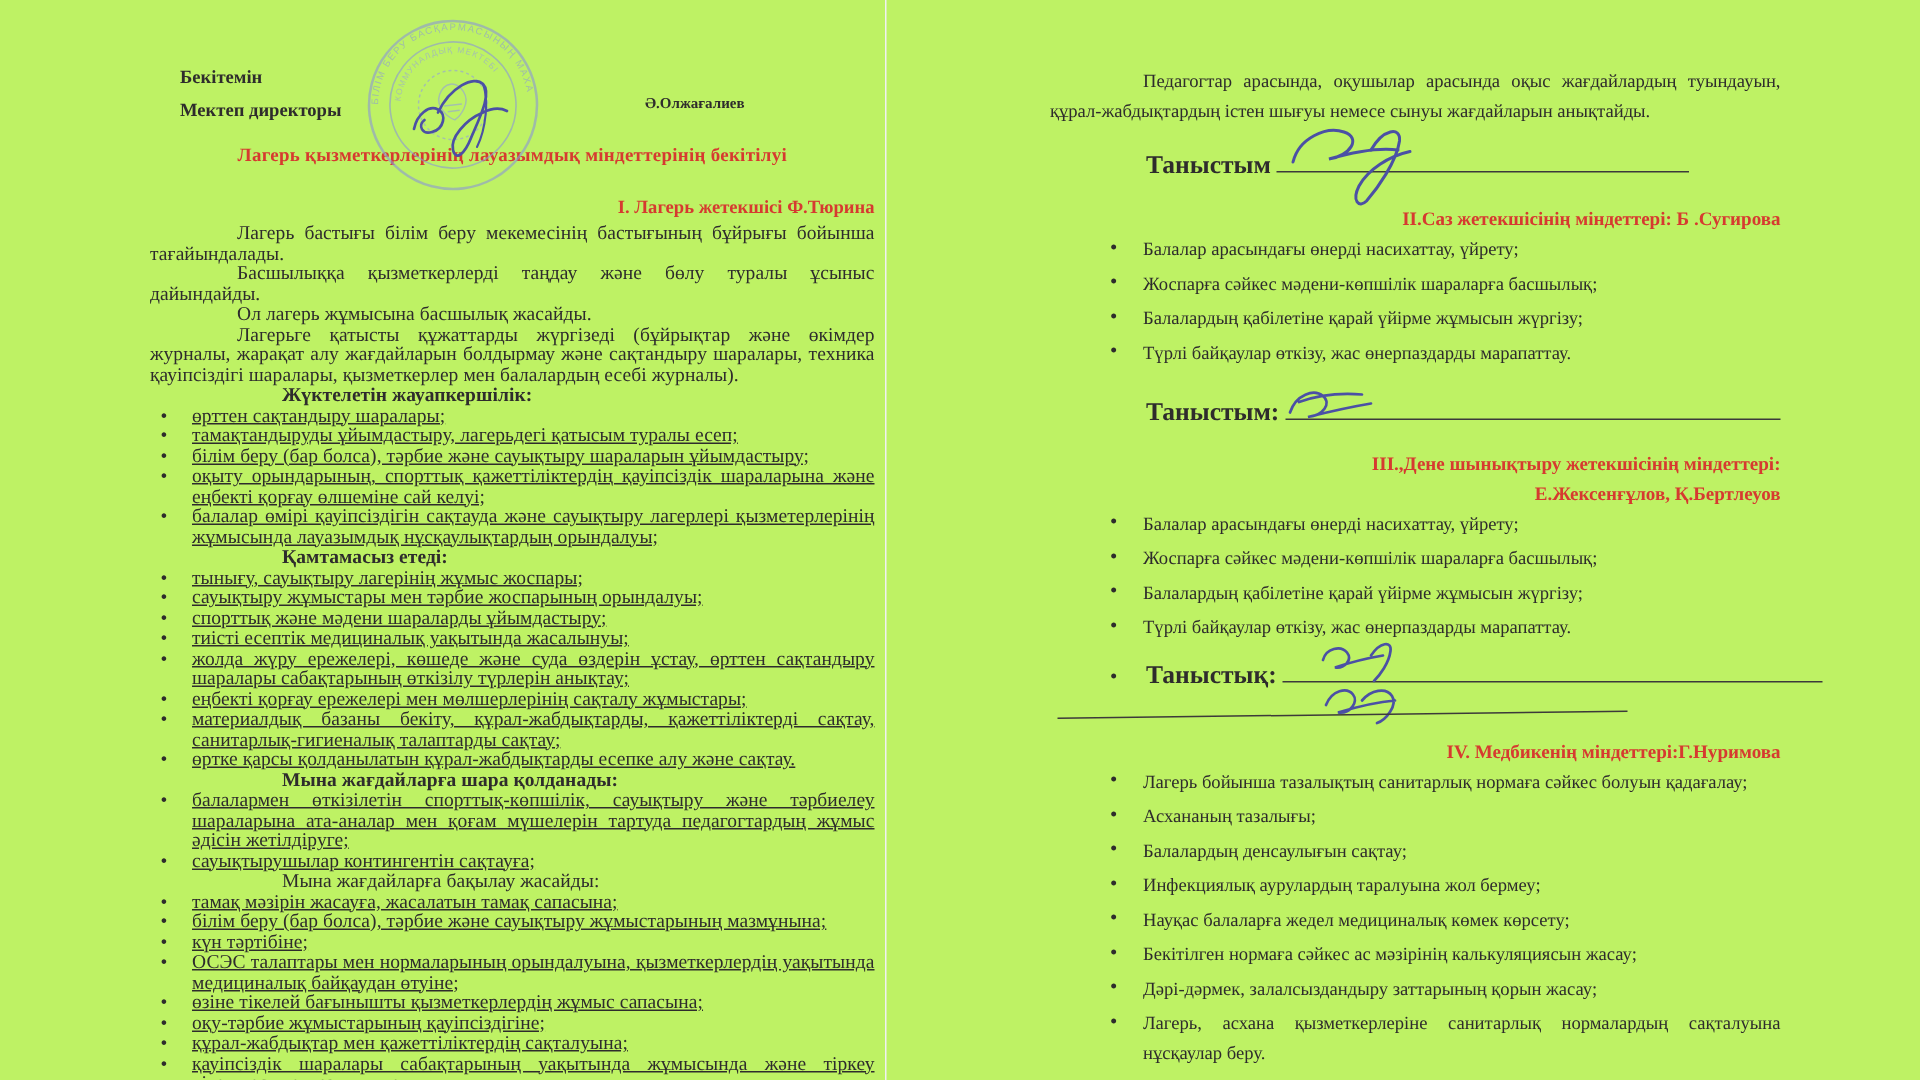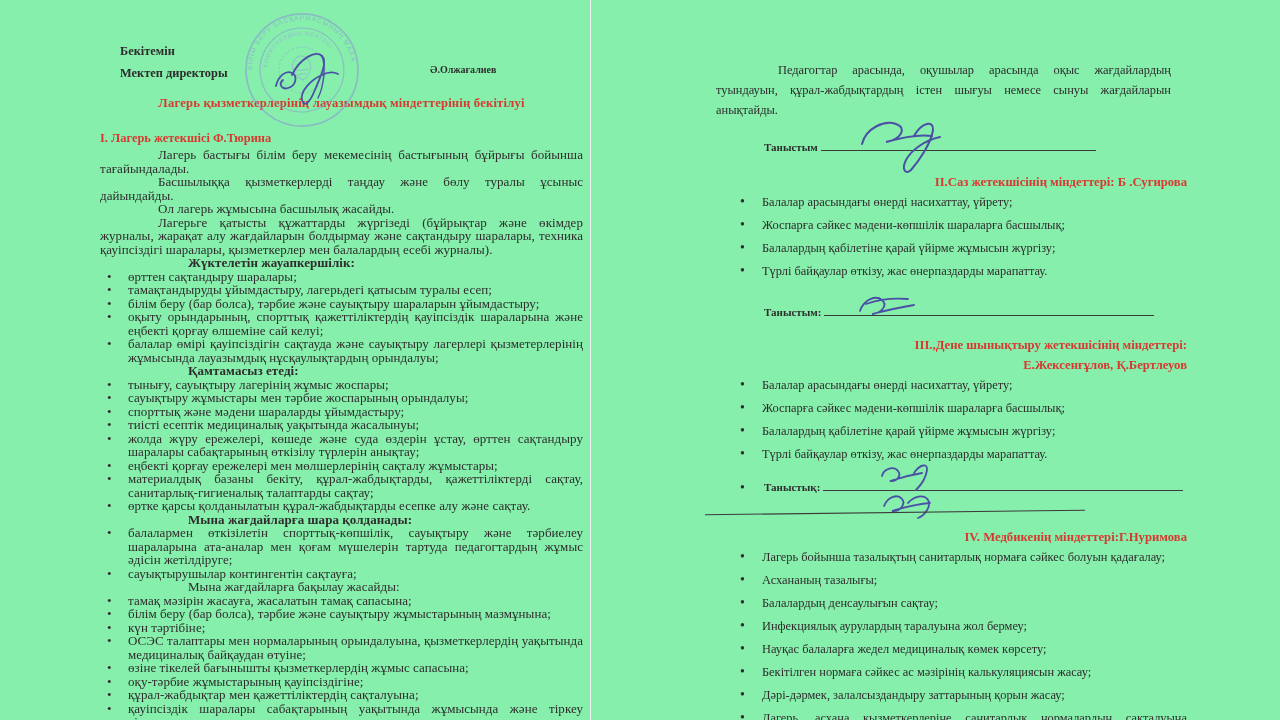--- a/index.html
+++ b/index.html
@@ -2,54 +2,54 @@
 <html><head>
 <meta charset="utf-8">
 <style>
   html,body{margin:0;padding:0;}
   body{
     width:1280px;height:720px;position:relative;overflow:hidden;
     background:#fdfdfe;
     font-family:"Liberation Serif","DejaVu Serif",serif;
     color:#2e2c2c;
   }
-  .canvas{position:absolute;inset:0;background:#86efac;}
+  .canvas{position:absolute;inset:0;background:#bef264;}
   .page{position:absolute;top:0;}
   .page-left{left:100px;top:40px;width:483px;}
   .page-right{left:700px;top:44px;width:487px;}
   .page-edge{position:absolute;top:0;bottom:0;width:1px;background:#f0f0f3;}
 
   
   .hdr{position:relative;height:48px;}
   .approve{margin-left:20px;font-weight:bold;font-size:12.4px;line-height:22px;}
   .approver-name{position:absolute;left:330px;top:24px;font-weight:bold;font-size:10px;}
   .stamp{position:absolute;left:136px;top:-36px;opacity:.62;transform:rotate(-7deg);}
   .sig-director{position:absolute;left:168px;top:2px;}
 
   .red{color:#d63a30;}
   .doc-title{margin:8px 0 0 0;text-align:center;font-size:12.6px;font-weight:bold;letter-spacing:.2px;}
-  .h-sec1{margin:20px 0 2px 0;text-align:left;font-size:12.4px;font-weight:bold;}
+  .h-sec1{margin:20px 0 2px 0;text-align:right;font-size:12.4px;font-weight:bold;}
 
   .body-l{font-size:13px;line-height:13.5px;text-align:justify;letter-spacing:.05px;}
   .body-l p{margin:0;text-indent:58px;}
   .subhead{margin:0;padding-left:30px;font-weight:bold;text-indent:0;}
   .subhead.plain{font-weight:normal;}
   ul.tight{margin:0;padding:0;list-style:none;}
-  ul.tight li{position:relative;padding-left:28px;margin:0;}
+  ul.tight li{position:relative;padding-left:28px;margin:0;text-decoration:underline;}
   ul.tight li::before{content:"\2022";position:absolute;left:7px;font-size:13px;}
 
   
   .body-r{font-size:12.4px;line-height:20px;text-align:justify;}
-  .body-r p.lead{margin:16px;text-indent:62px;}
+  .body-r p.lead{margin:0;text-indent:62px;}
   .h-right{margin:0;text-align:right;font-size:12.7px;font-weight:bold;line-height:20px;}
   ul.spaced{margin:0;padding:0;list-style:none;}
   ul.spaced li{position:relative;padding-left:22px;margin:0 0 3px 40px;line-height:20px;}
   ul.spaced li::before{content:"\2022";position:absolute;left:0;font-size:14px;}
 
-  .signrow{position:relative;margin-left:64px;height:22px;font-size:11px;white-space:nowrap;}
+  .signrow{position:relative;margin-left:64px;height:22px;font-size:17px;white-space:nowrap;}
   .signrow .lbl{font-weight:bold;}
   .sigline{display:inline-block;border-bottom:1.2px solid #3c3a3a;height:14px;vertical-align:baseline;}
   .signrow.bulleted::before{content:"\2022";position:absolute;left:-24px;top:2px;font-size:14px;}
   .sig{position:absolute;pointer-events:none;}
   .underline2{margin-left:5px;width:380px;border-bottom:1.3px solid #3c3a3a;height:0;transform:rotate(-.7deg);}
 
   .mt14{margin-top:14px;}.mt16{margin-top:16px;}.mt12{margin-top:12px;}
   .mt20{margin-top:20px;}.mt10{margin-top:10px;}
   .w275{width:275px;}.w330{width:330px;}.w360{width:360px;}
 </style>

